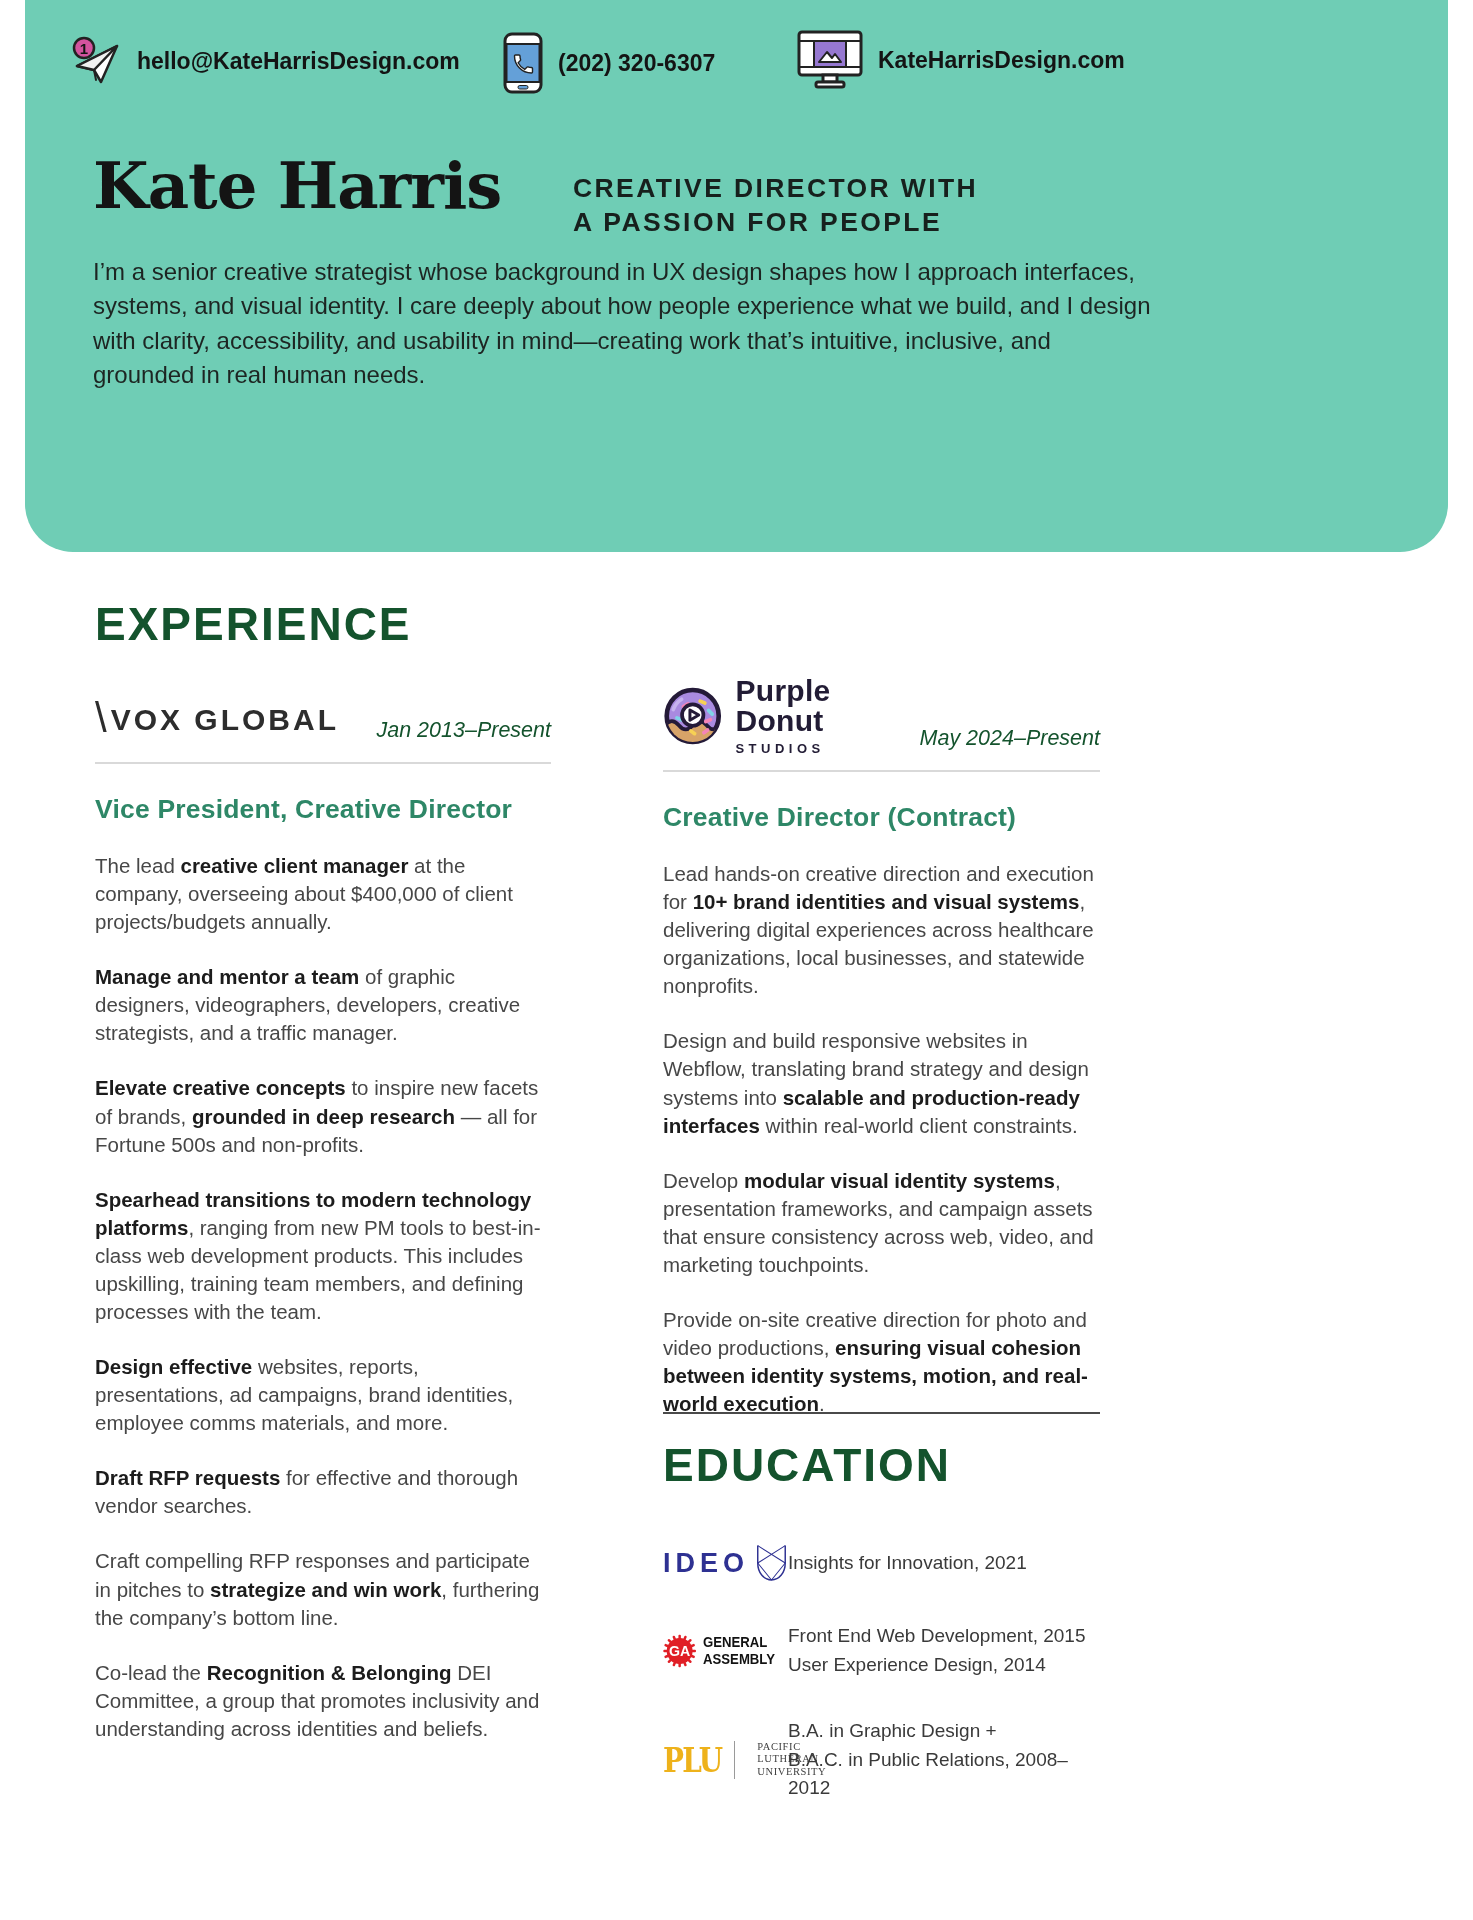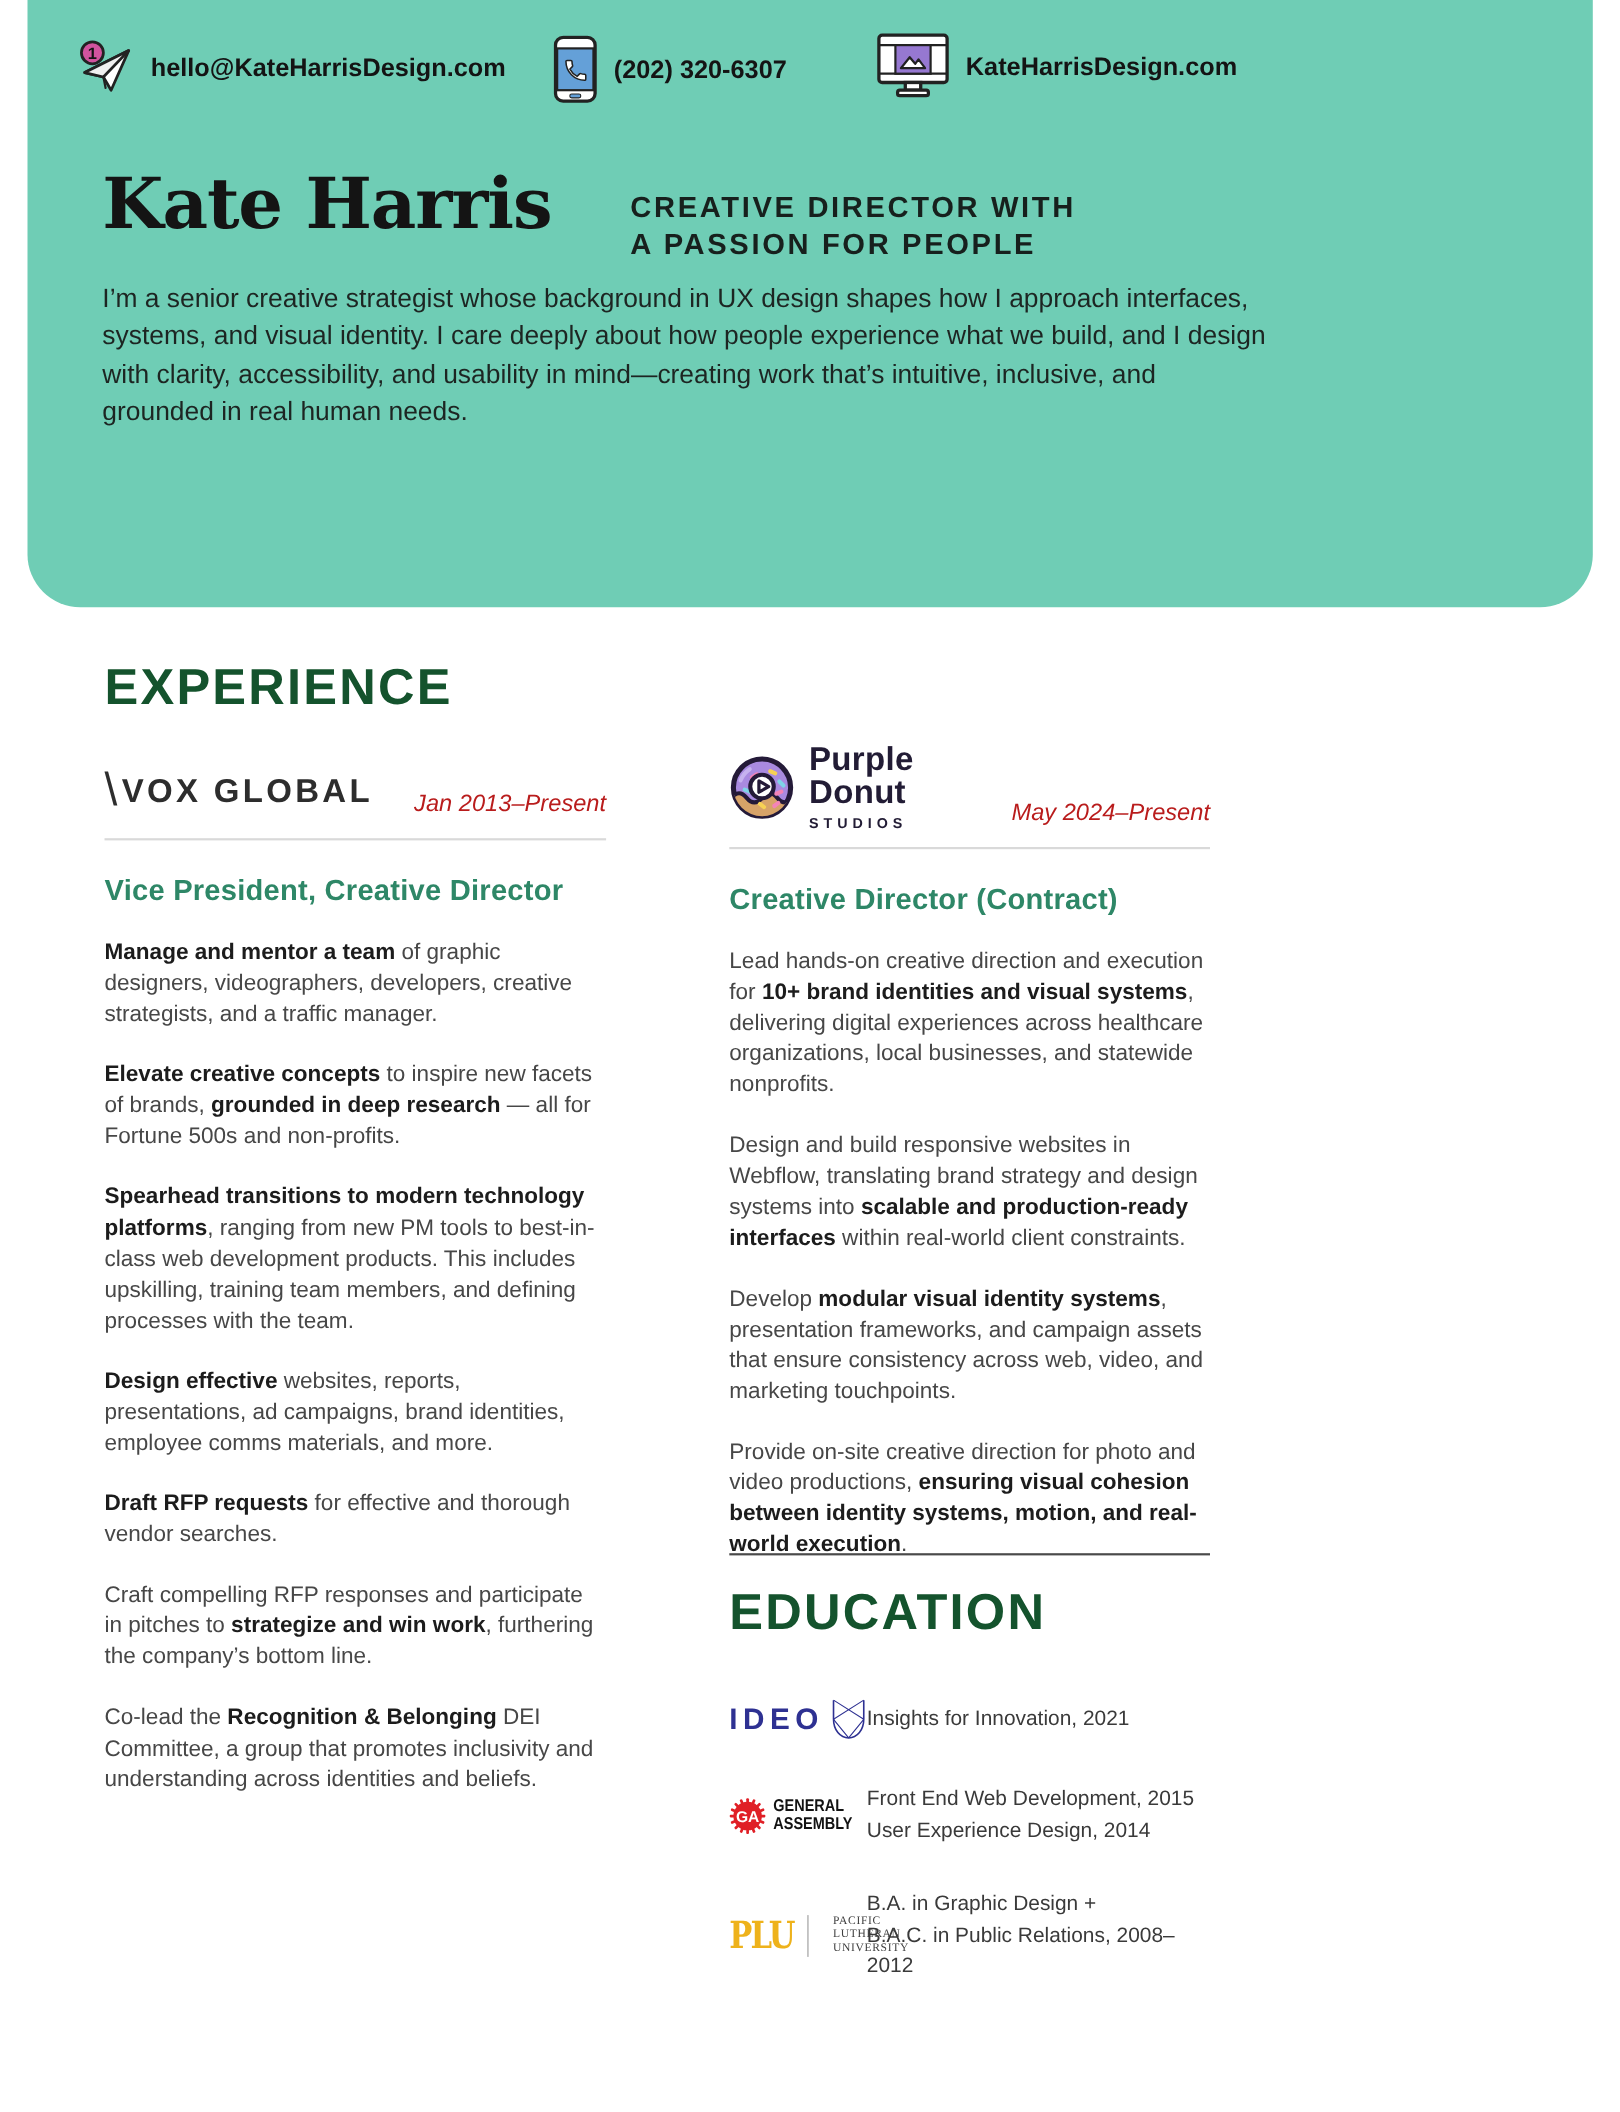--- a/index.html
+++ b/index.html
@@ -42,21 +42,21 @@
     font-size:46px; font-weight:700; letter-spacing:2px; color:#14532d; margin:0;
   }
   #experience-heading { position:absolute; left:95px; top:597px; }
 
   
   .col { position:absolute; }
   #col-left  { left:95px;  top:692px; width:456px; }
   #col-right { left:663px; top:676px; width:437px; }
 
   .job-head { display:flex; justify-content:space-between; align-items:flex-end; }
-  .job-dates { font-style:italic; font-size:21.5px; color:#b91c1c; padding-bottom:5px; white-space:nowrap; }
+  .job-dates { font-style:italic; font-size:21.5px; color:#14532d; padding-bottom:5px; white-space:nowrap; }
   .job-rule { border:none; border-top:2px solid #d9d9d9; margin:14px 0 0; }
   .job-title { margin:30px 0 0; font-size:26.5px; font-weight:700; color:#2E8767; letter-spacing:0.2px; }
   .job-body { margin-top:2px; }
   .job-body p { margin:27px 0 0; font-size:20.5px; line-height:1.37; color:#474747; }
   .job-body b { color:#1c1c1c; }
 
   
   .vox-logo { display:flex; align-items:center; font-size:30px; font-weight:700;
     letter-spacing:3px; color:#2d2d2d; height:56px; }
   .vox-slash { font-size:42px; font-weight:400; margin-right:1px; transform:translateY(-2px); }
@@ -144,20 +144,21 @@
     <div class="job-head">
       <div class="vox-logo">
         <span class="vox-slash">\</span>
           <span>VOX GLOBAL</span>
       </div>
       <div class="job-dates">Jan 2013–Present</div>
     </div>
     <hr class="job-rule">
     <h3 class="job-title">Vice President, Creative Director</h3>
     <div class="job-body">
+        <p><span>The lead </span><b>creative client manager</b><span> at the company, overseeing about $400,000 of client projects/budgets annually.</span></p>
         <p><b>Manage and mentor a team</b><span> of graphic designers, videographers, developers, creative strategists, and a traffic manager.</span></p>
         <p><b>Elevate creative concepts</b><span> to inspire new facets of brands, </span><b>grounded in deep research</b><span> — all for Fortune 500s and non-profits.</span></p>
         <p><b>Spearhead transitions to modern technology platforms</b><span>, ranging from new PM tools to best-in-class web development products. This includes upskilling, training team members, and defining processes with the team.</span></p>
         <p><b>Design effective</b><span> websites, reports, presentations, ad campaigns, brand identities, employee comms materials, and more.</span></p>
         <p><b>Draft RFP requests</b><span> for effective and thorough vendor searches.</span></p>
         <p><span>Craft compelling RFP responses and participate in pitches to </span><b>strategize and win work</b><span>, furthering the company’s bottom line.</span></p>
         <p><span>Co-lead the </span><b>Recognition &amp; Belonging</b><span> DEI Committee, a group that promotes inclusivity and understanding across identities and beliefs.</span></p>
       </div>
   </section>
 

